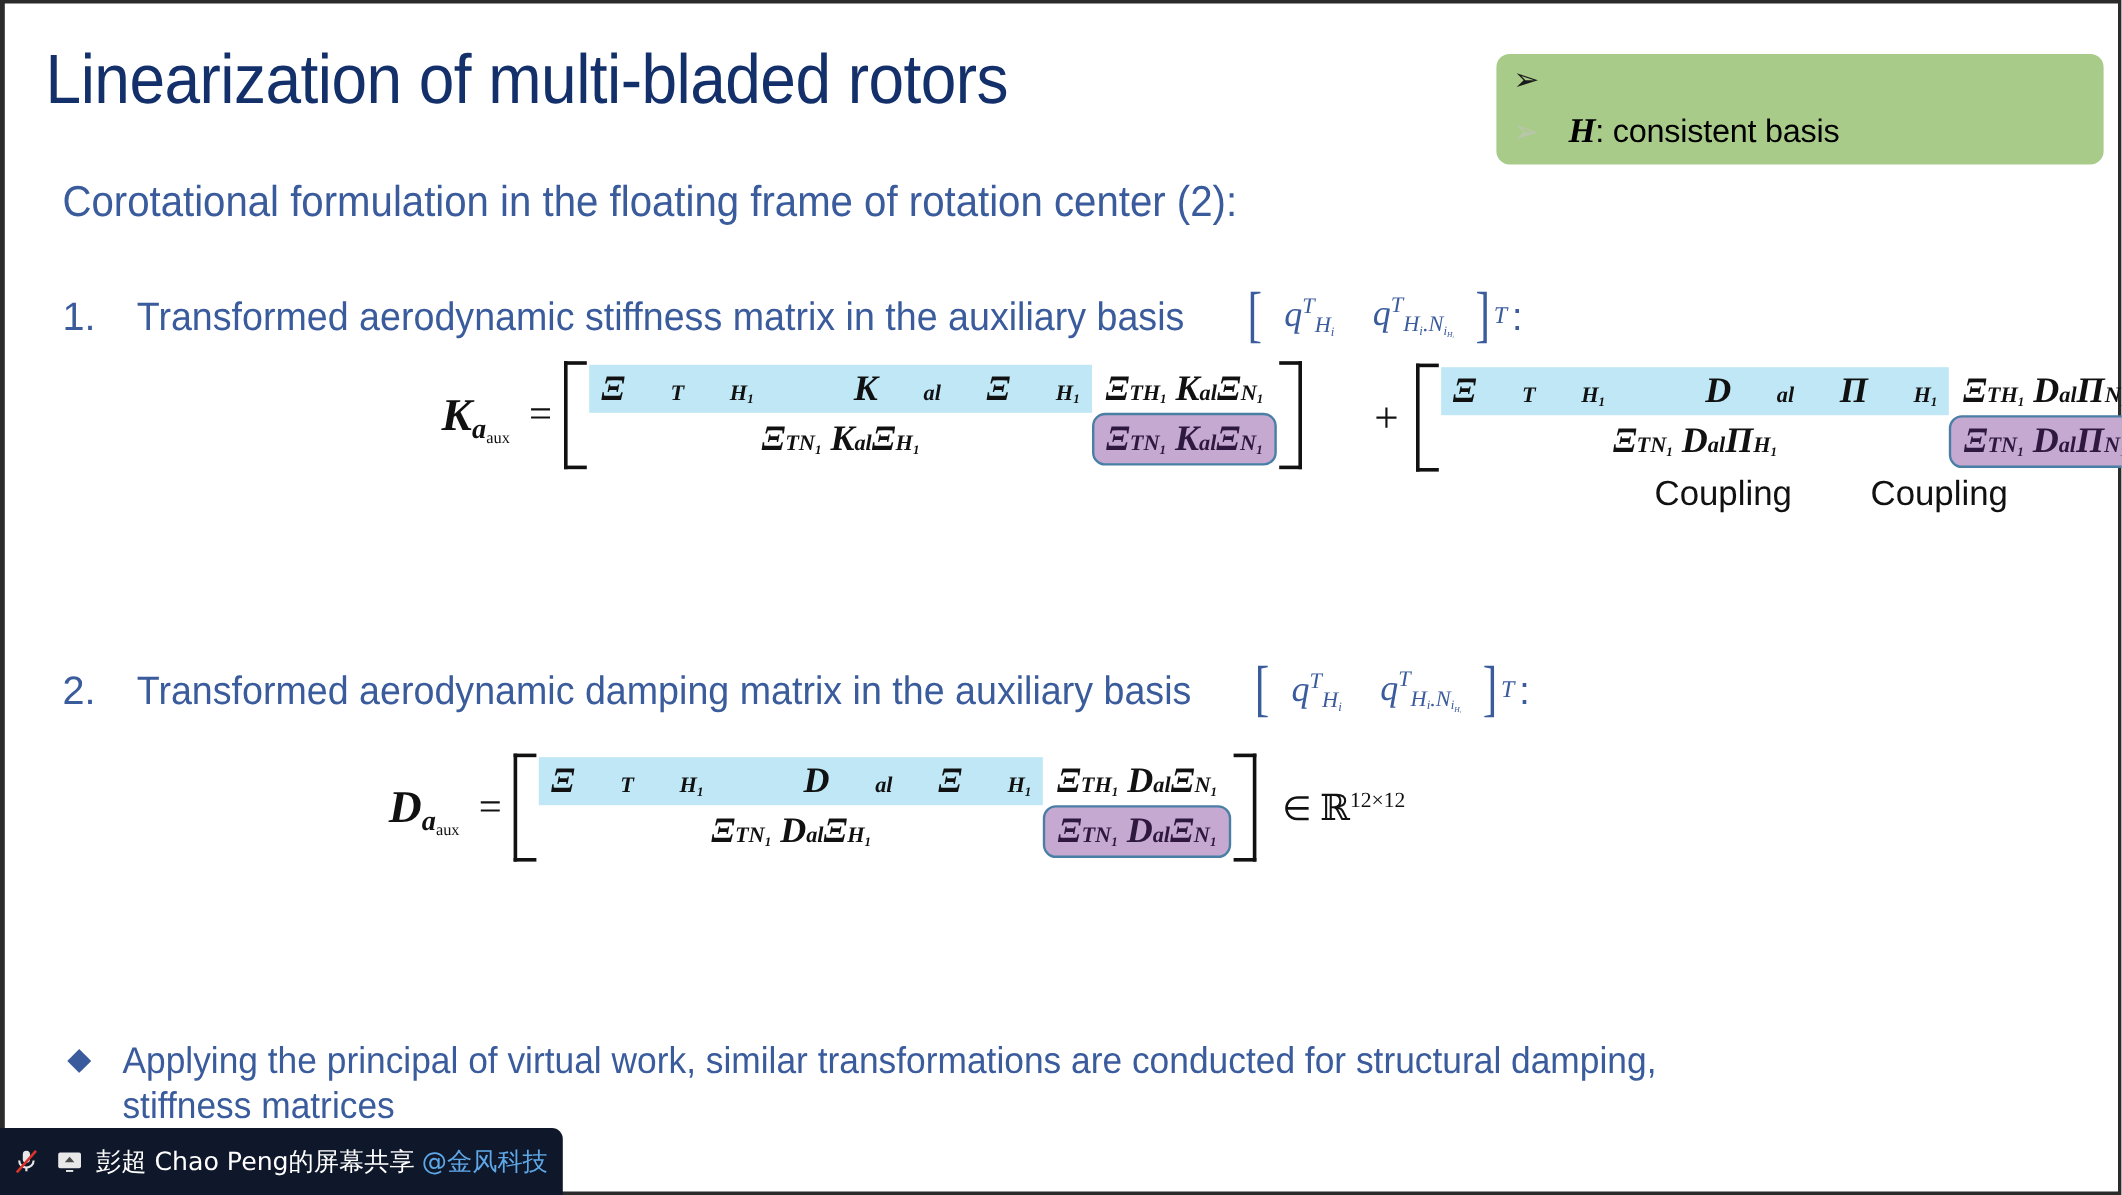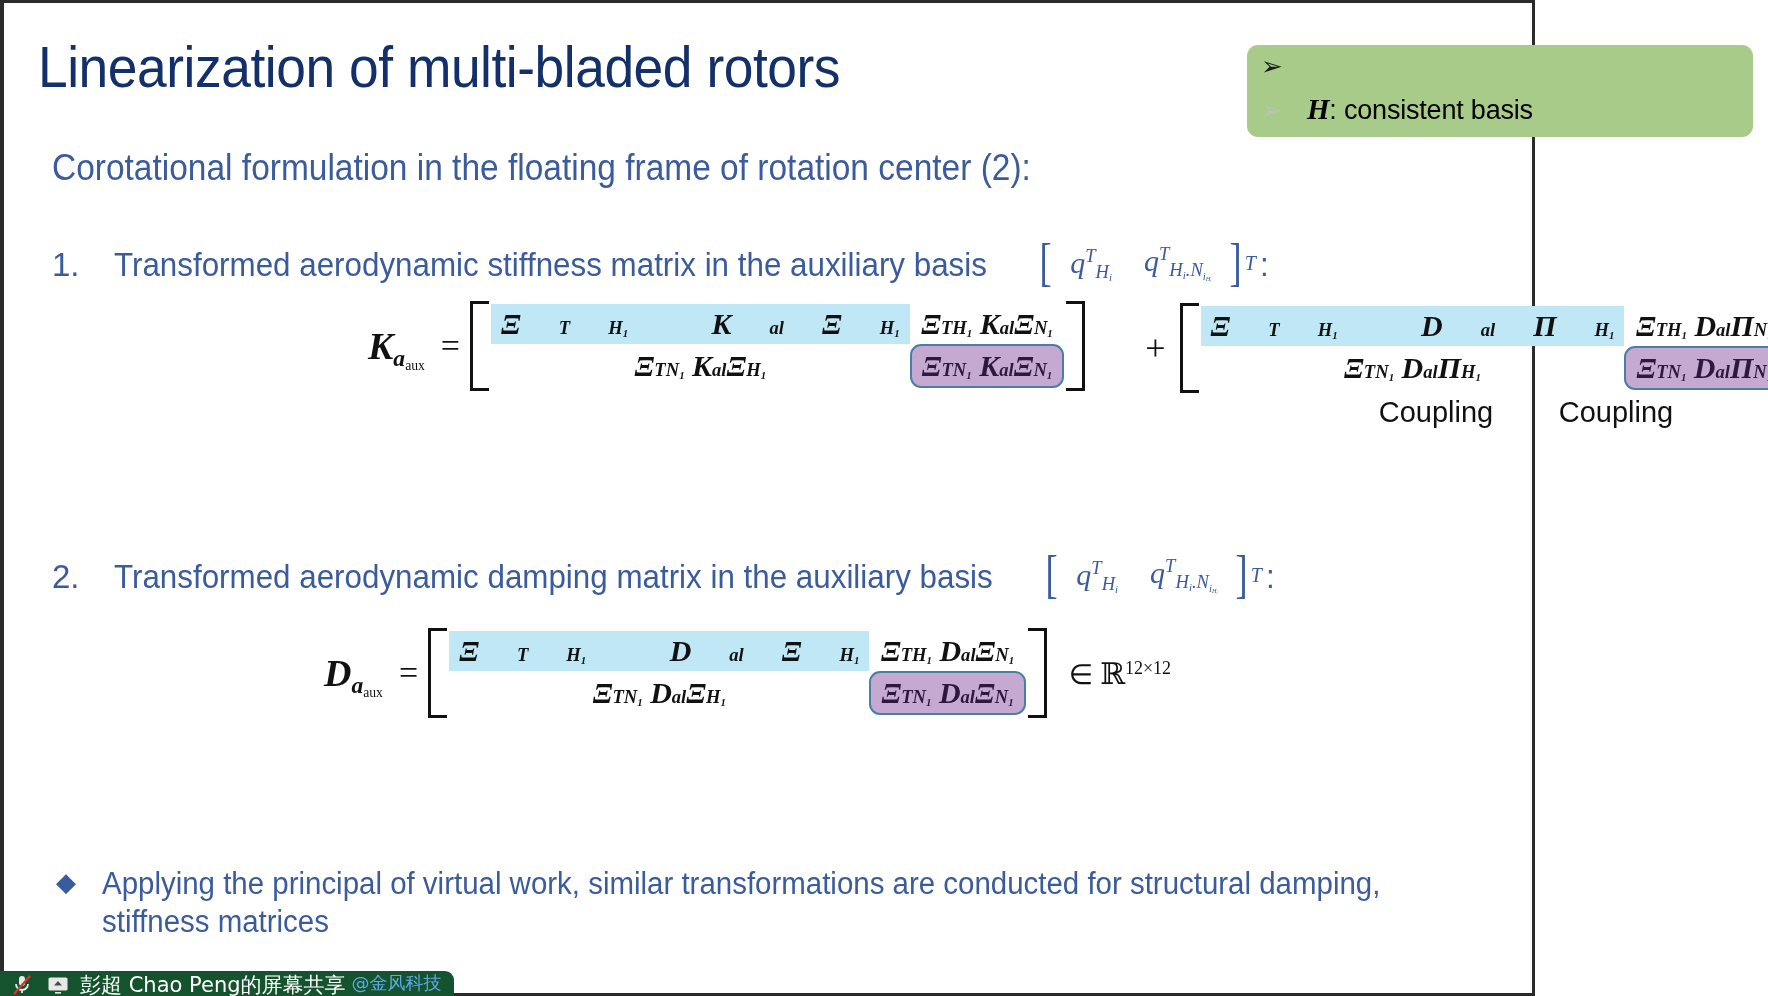--- a/index.html
+++ b/index.html
@@ -12,21 +12,21 @@
     height: 996px;
     position: relative;
     overflow: hidden;
     font-family: "Liberation Sans", sans-serif;
   }
 
   
   #slide {
     position: absolute;
     left: 0; top: 0;
-    width: 1535px;
+    width: 1768px;
     height: 996px;
     background: #ffffff;
     border-left: 4px solid #2b2b2b;
     border-top: 3px solid #2b2b2b;
     border-right: 3px solid #2b2b2b;
     border-bottom: 3px solid #2b2b2b;
     box-sizing: border-box;
   }
 
   
@@ -293,45 +293,45 @@
     font-family: "Liberation Sans Narrow", "Liberation Sans", sans-serif;
     transform: scaleX(0.95);
     transform-origin: left top;
   }
 
   
   #taskbar {
     position: absolute;
     left: 0;
     bottom: 0;
-    height: 25px;
-    background: #14532d;
-    display: flex;
-    align-items: flex-start;
+    height: 56px;
+    background: #0f172a;
+    display: flex;
+    align-items: center;
     padding: 0 12px 0 8px;
     border-top-right-radius: 9px;
     white-space: nowrap;
   }
   .tb-icon {
     width: 28px;
     height: 28px;
     margin-right: 8px;
     flex: none;
     display: flex;
     align-items: center;
     justify-content: center;
   }
   #tb-label {
     color: #ffffff;
     font-size: 21px;
     font-family: "DejaVu Sans", sans-serif;
   }
   #tb-org {
     color: #5fa8e8;
-    font-size: 18px;
+    font-size: 21px;
     margin-left: 6px;
     font-family: "DejaVu Sans", sans-serif;
   }
 </style>
 </head>
 <body>
 
 <div id="slide">
 
   <div id="title">Linearization of multi-bladed rotors</div>

